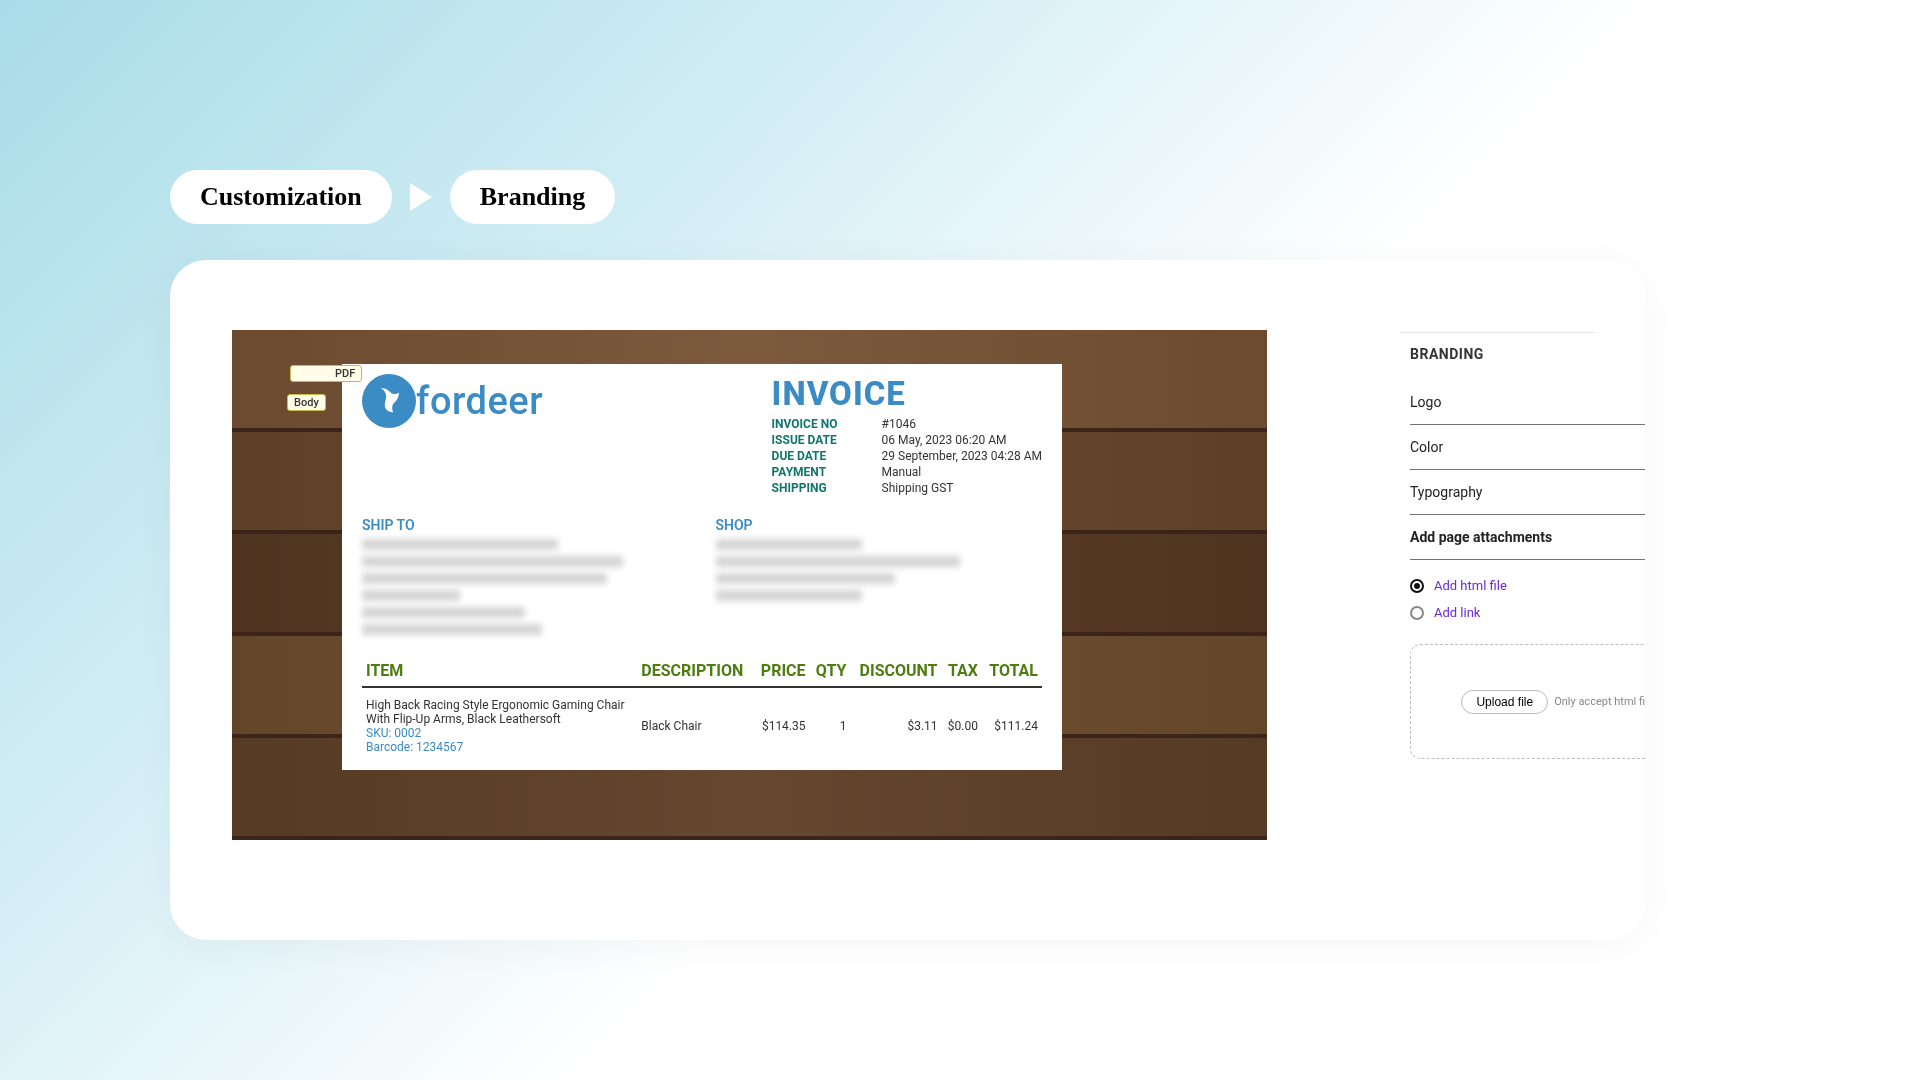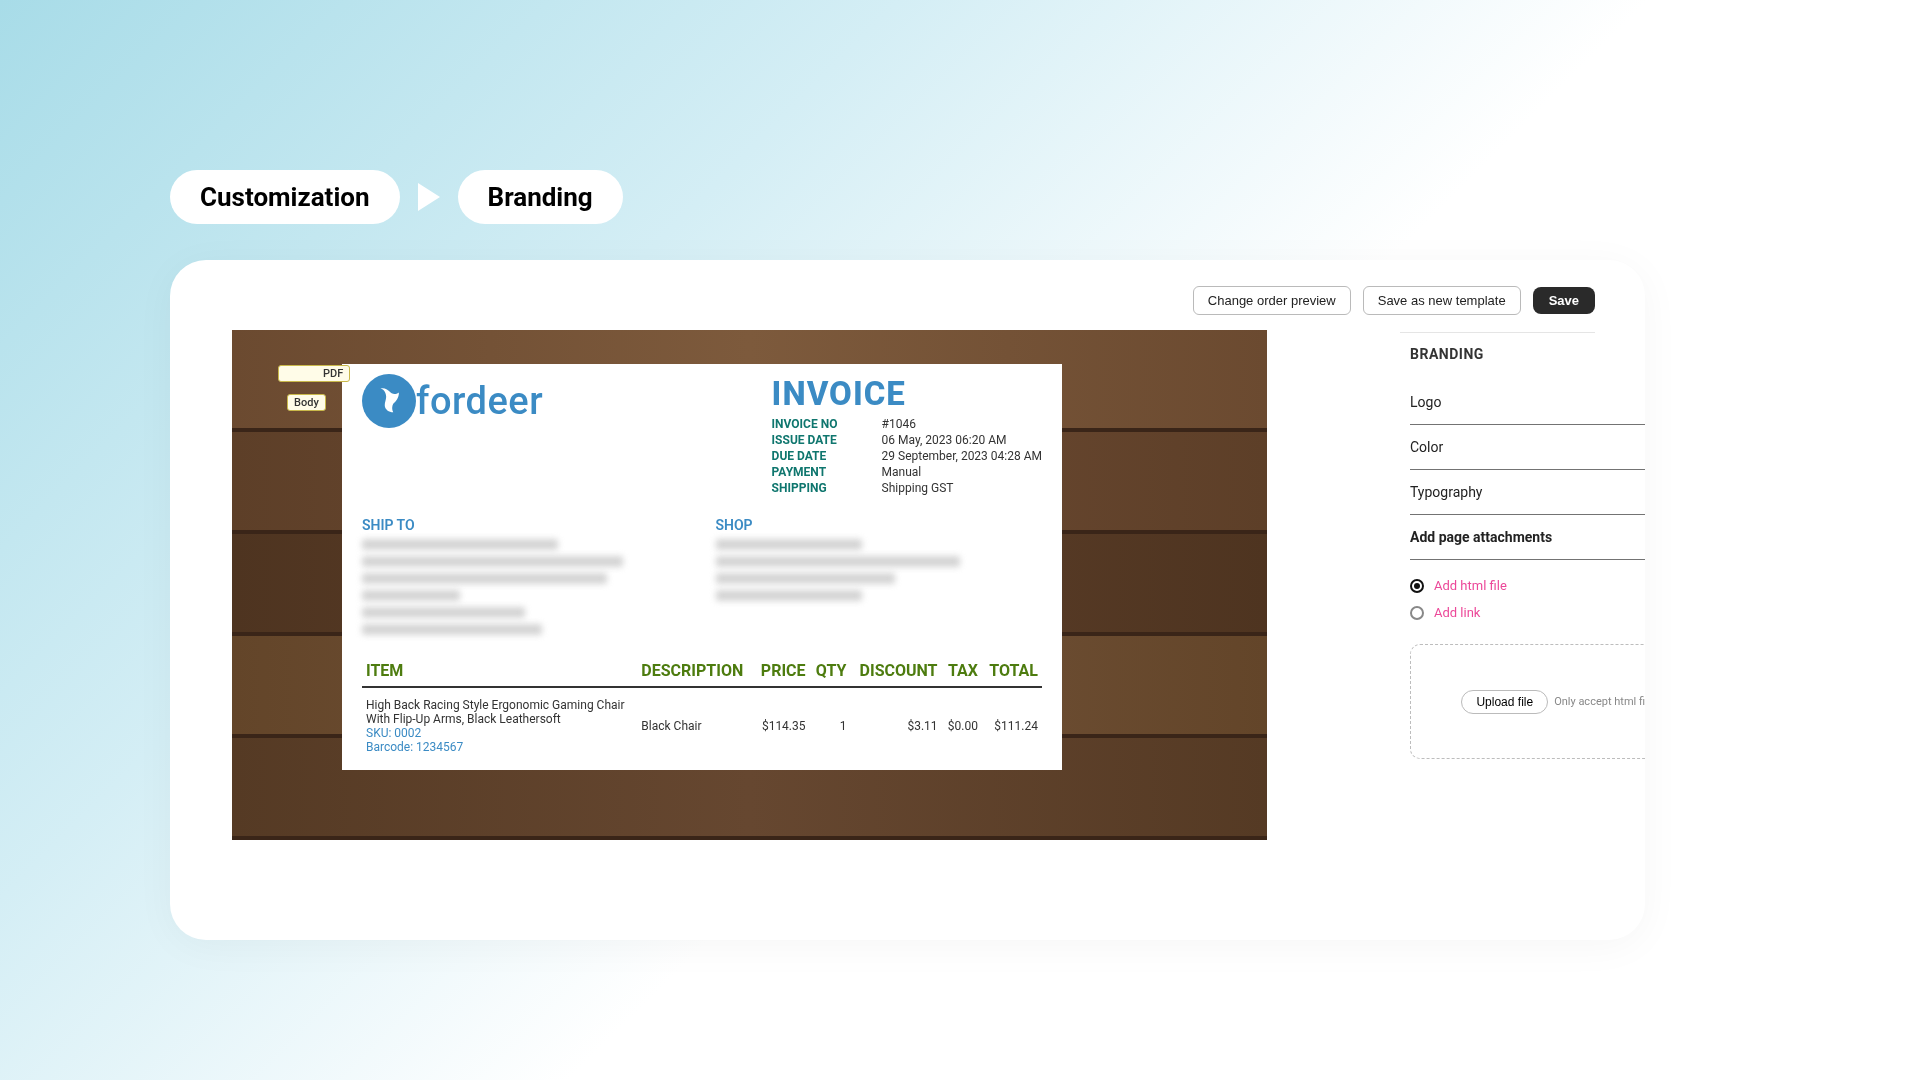--- a/index.html
+++ b/index.html
@@ -20,20 +20,21 @@
   align-items: center;
   gap: 18px;
 }
 .pill {
   background: #fff;
   border-radius: 40px;
   padding: 12px 30px;
   font-size: 26px;
   font-weight: 700;
   color: #000;
+  font-family: Liberation Serif, serif;
 }
 .tri-play {
   width: 0; height: 0;
   border-left: 22px solid #fff;
   border-top: 14px solid transparent;
   border-bottom: 14px solid transparent;
 }
 
 .card {
   position: absolute;
@@ -107,21 +108,21 @@
   color: #222;
 }
 .accordion-item.bold { font-weight: 700; }
 
 .attach-body { padding: 12px 0 0 0; }
 .radio-row {
   display: flex;
   align-items: center;
   gap: 10px;
   font-size: 13px;
-  color: #ec4899;
+  color: #6d28d9;
   padding: 6px 0;
 }
 .radio {
   width: 14px; height: 14px;
   border: 2px solid #888;
   border-radius: 50%;
   display: inline-flex;
   align-items: center;
   justify-content: center;
 }
@@ -181,21 +182,21 @@
   position: absolute;
   background: #fffce8;
   border: 1px solid #c9b84a;
   font-size: 11px;
   padding: 1px 6px;
   border-radius: 3px;
   z-index: 5;
   font-weight: 500;
   color: #333;
 }
-.tag.pdf { top: 35px; left: 46px; padding-left: 44px; }
+.tag.pdf { top: 35px; left: 58px; padding-left: 44px; }
 .tag.body { top: 64px; left: 55px; }
 
 .invoice {
   position: absolute;
   top: 34px;
   left: 110px;
   width: 720px;
   background: #fff;
   padding: 10px 20px 16px 20px;
 }
@@ -248,25 +249,20 @@
 <body>
 
 <div class="breadcrumb-row">
   <div class="pill">Customization</div>
   <div class="tri-play"></div>
   <div class="pill">Branding</div>
 </div>
 
 <div class="card">
 
-  <div class="topbar">
-    <button class="btn-outline">Change order preview</button>
-    <button class="btn-outline">Save as new template</button>
-    <button class="btn-dark">Save</button>
-  </div>
   <div class="topbar-divider"></div>
 
   <div class="sidepanel">
     <div class="panel-title">BRANDING</div>
 
     <div class="accordion-item">
       <span>Logo</span>
 
     </div>
     <div class="accordion-item">

